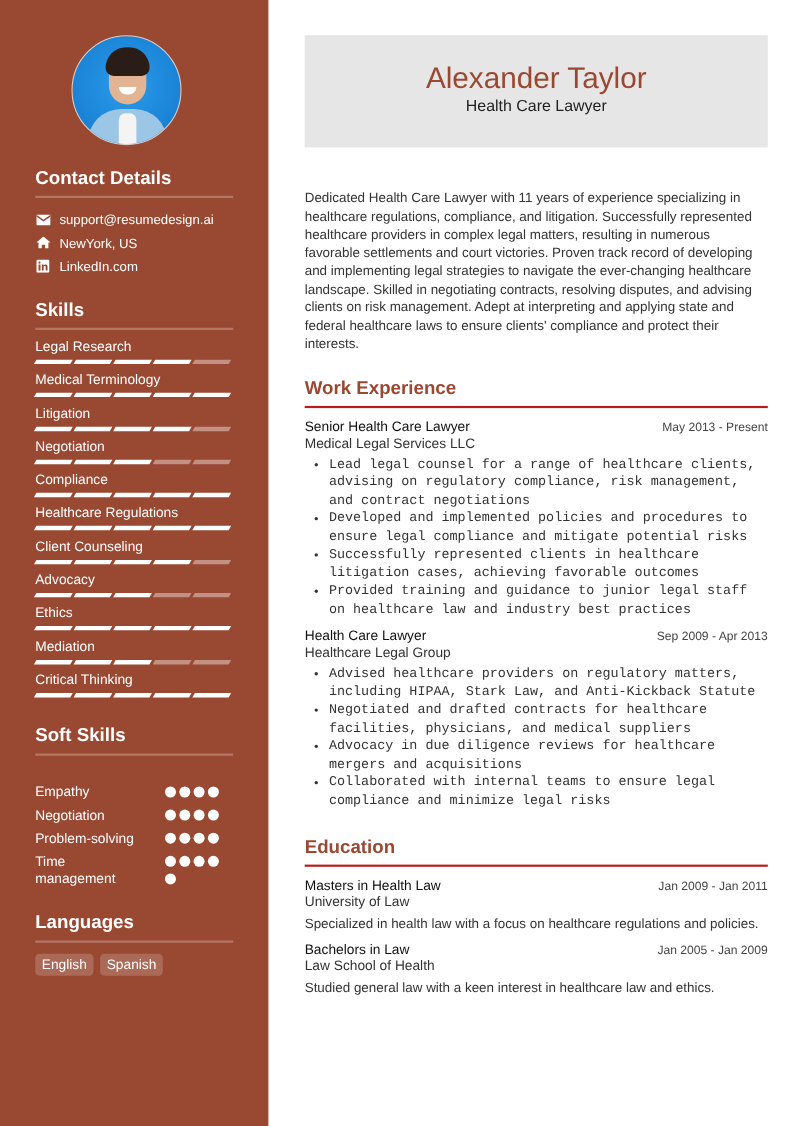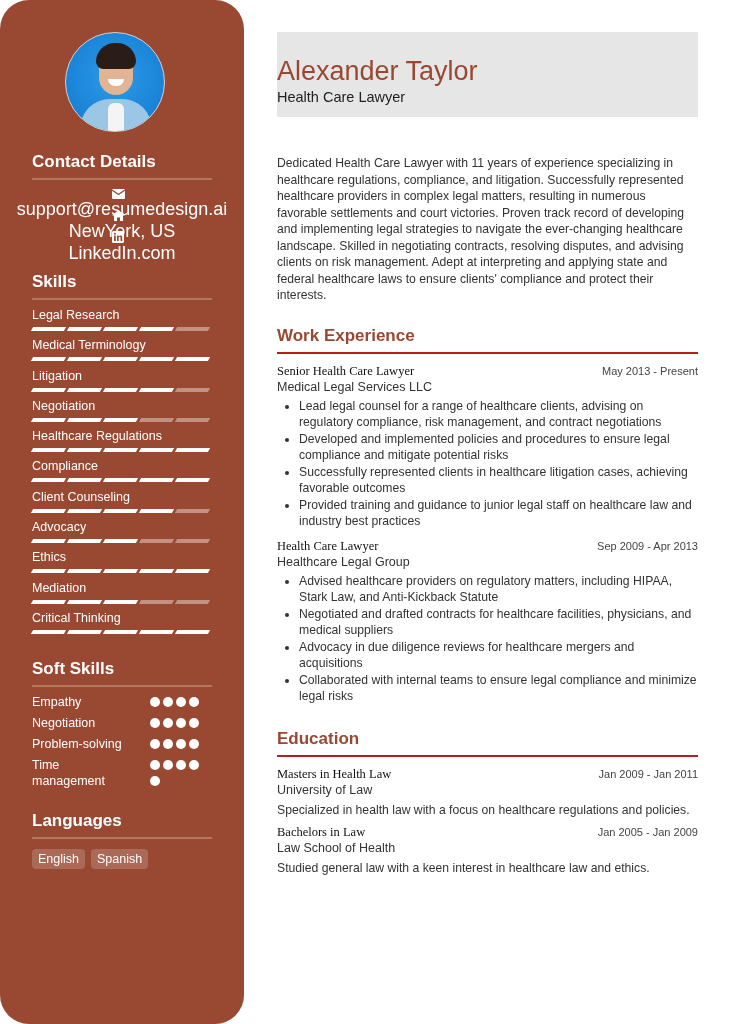--- a/index.html
+++ b/index.html
@@ -1,69 +1,69 @@
 <!DOCTYPE html>
 <html><head>
 <meta charset="utf-8">
 <style>
   * { box-sizing: border-box; margin: 0; padding: 0; }
   html, body { width: 730px; height: 1024px; background: #ffffff; overflow: hidden; }
   body { font-family: "Liberation Sans", "DejaVu Sans", sans-serif; color: #333; position: relative; }
 
   .sidebar {
     position: absolute; left: 0; top: 0; width: 244px; height: 1024px;
-    background: #994832; color: #fff; padding: 32px 32px 0 32px; border-radius: 29px;
+    background: #994832; color: #fff; padding: 32px 32px 0 32px;
   }
   .avatar {
     width: 100px; height: 100px; border-radius: 50%; margin: 0 0 0 33px;
     background: radial-gradient(circle at 50% 45%, #2b9be8 0%, #1a82d6 70%, #1274c4 100%);
     position: relative; overflow: hidden; border: 1px solid #d8cfc9;
   }
   .avatar .hair { position: absolute; left: 30px; top: 10px; width: 40px; height: 26px; background: #2a1d17; border-radius: 20px 20px 8px 8px; }
   .avatar .face { position: absolute; left: 33px; top: 18px; width: 34px; height: 44px; background: #e3b493; border-radius: 16px 16px 18px 18px; }
   .avatar .smile { position: absolute; left: 42px; top: 46px; width: 16px; height: 7px; background: #fff; border-radius: 0 0 8px 8px; }
   .avatar .shirt { position: absolute; left: 14px; top: 66px; width: 72px; height: 44px; background: #9cc6e6; border-radius: 30px 30px 0 0; }
   .avatar .tee { position: absolute; left: 42px; top: 70px; width: 16px; height: 30px; background: #f4f4f4; border-radius: 6px 6px 0 0; }
 
   .side-h { font-size: 17px; font-weight: bold; color: #fff; margin-top: 20px; padding-bottom: 6px; border-bottom: 2px solid rgba(255,255,255,0.25); }
   .contact-list { list-style: none; margin-top: 9px; }
-  .contact-list li { display: flex; align-items: center; font-size: 18px; height: 21px; flex-direction: column; }
+  .contact-list li { display: flex; align-items: center; font-size: 12px; height: 21px; }
   .contact-list .ic { width: 14px; height: 14px; margin-right: 8px; display: inline-flex; align-items: center; justify-content: center; }
 
   .skills { margin-top: 8px; }
   .skill { height: 30.3px; }
   .skill-name { font-size: 12.5px; line-height: 15px; display: block; }
   .bar-row { display: flex; gap: 3px; margin-top: 4px; }
   .seg { width: 33px; height: 4px; background: #fff; transform: skewX(-30deg); }
   .seg.off { background: rgba(255,255,255,0.4); }
 
-  .soft { margin-top: 7px; }
+  .soft { margin-top: 25px; }
   .soft-row { display: flex; font-size: 12.5px; line-height: 16px; margin-bottom: 5px; }
   .soft-name { width: 118px; }
   .dots { width: 52px; display: flex; flex-wrap: wrap; gap: 3px; padding-top: 3px; }
   .dot { width: 10px; height: 10px; border-radius: 50%; background: #fff; }
 
   .lang-row { display: flex; gap: 6px; margin-top: 10px; }
   .lang { background: rgba(255,255,255,0.18); border-radius: 4px; padding: 3px 6px; font-size: 12.5px; }
 
   .main { position: absolute; left: 277px; top: 32px; width: 421px; }
-  .header-box { background: #e6e6e6; height: 85px; text-align: left; padding-top: 22px; }
+  .header-box { background: #e6e6e6; height: 102px; text-align: center; padding-top: 22px; }
   .name { font-size: 27px; color: #994832; line-height: 34px; }
   .role { font-size: 14.5px; color: #222; margin-top: 1px; }
 
   .summary { font-size: 12.2px; line-height: 16.5px; color: #333; margin-top: 38px; }
 
   .sec-h { font-size: 17px; color: #994832; margin-top: 22px; padding-bottom: 6px; border-bottom: 2px solid #b91c1c; }
   .entry { margin-top: 10px; }
   .entry-head { display: flex; justify-content: space-between; align-items: baseline; }
-  .entry-title { font-size: 12.5px; color: #111; font-family: Liberation Serif, serif; }
+  .entry-title { font-size: 12.5px; color: #111; }
   .entry-date { font-size: 11px; color: #444; }
   .entry-org { font-size: 12.5px; color: #333; margin-top: 1px; }
   .bullets { list-style: disc; margin-top: 4px; padding-left: 22px; }
-  .bullets li { font-size: 12.2px; line-height: 16.5px; color: #333; }
+  .bullets li { font-size: 12.2px; line-height: 16.5px; color: #333; font-family: Liberation Mono, monospace; }
   .edu-desc { font-size: 12.2px; line-height: 16.5px; color: #333; margin-top: 5px; }
 </style>
 </head>
 <body>
 
 <aside class="sidebar">
   <div class="avatar">
     <div class="shirt"></div>
       <div class="tee"></div>
       <div class="face"></div>
@@ -139,31 +139,31 @@
       <span class="skill-name">Negotiation</span>
       <div class="bar-row">
           <i class="seg"></i>
           <i class="seg"></i>
           <i class="seg"></i>
           <i class="seg off"></i>
           <i class="seg off"></i>
         </div>
     </div>
     <div class="skill">
+      <span class="skill-name">Compliance</span>
+      <div class="bar-row">
+          <i class="seg"></i>
+          <i class="seg"></i>
+          <i class="seg"></i>
+          <i class="seg"></i>
+          <i class="seg"></i>
+        </div>
+    </div>
+    <div class="skill">
       <span class="skill-name">Healthcare Regulations</span>
-      <div class="bar-row">
-          <i class="seg"></i>
-          <i class="seg"></i>
-          <i class="seg"></i>
-          <i class="seg"></i>
-          <i class="seg"></i>
-        </div>
-    </div>
-    <div class="skill">
-      <span class="skill-name">Compliance</span>
       <div class="bar-row">
           <i class="seg"></i>
           <i class="seg"></i>
           <i class="seg"></i>
           <i class="seg"></i>
           <i class="seg"></i>
         </div>
     </div>
     <div class="skill">
       <span class="skill-name">Client Counseling</span>

